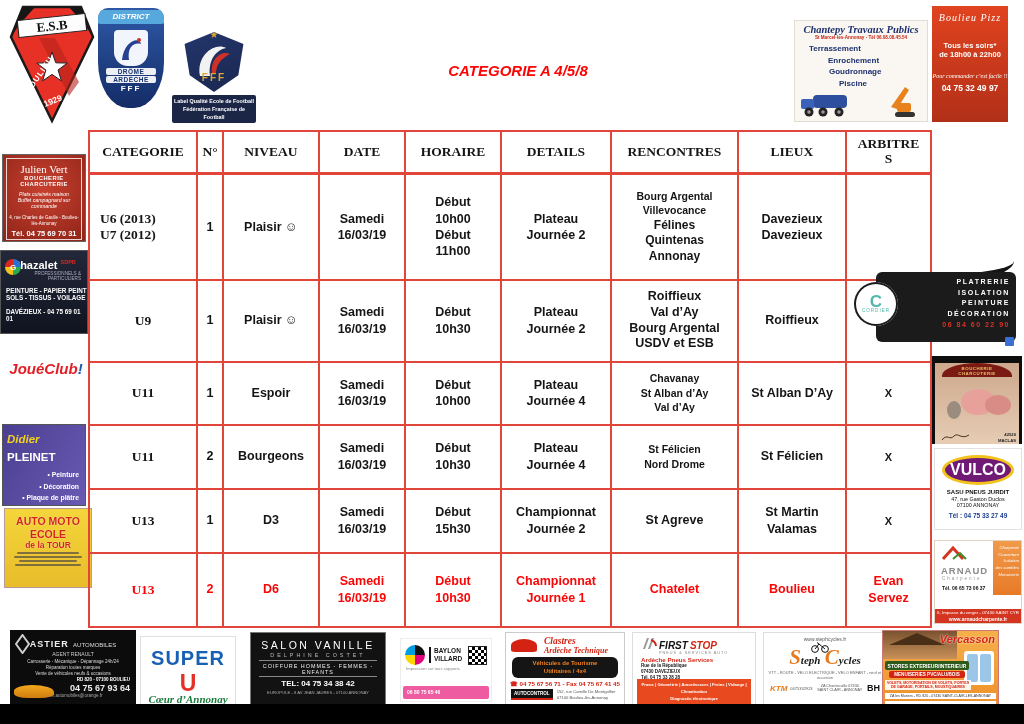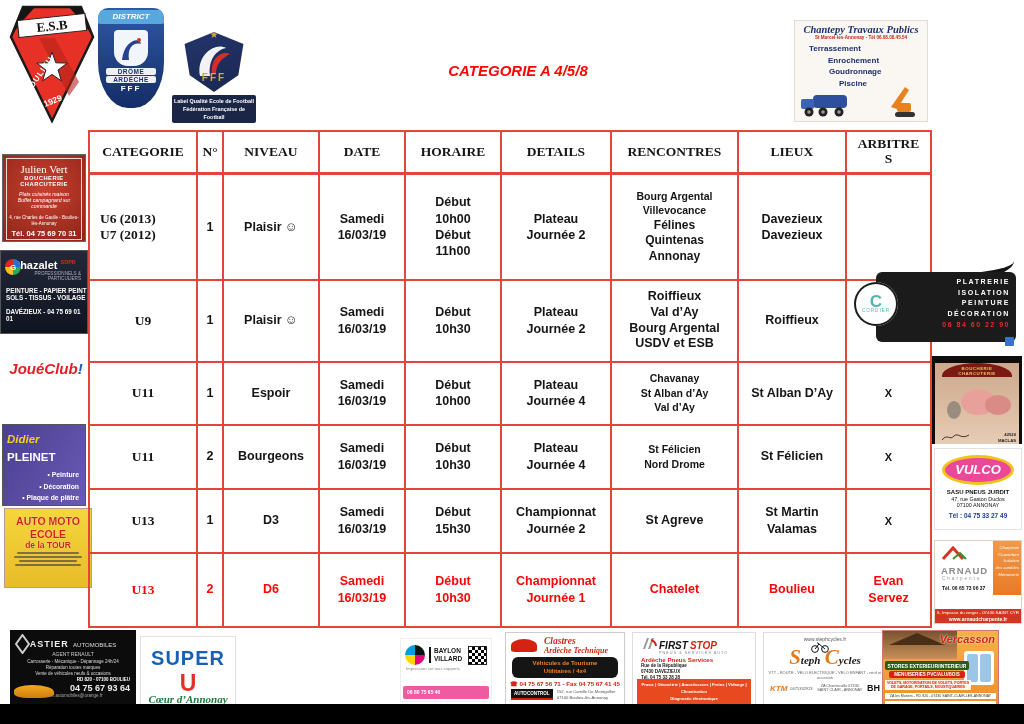--- a/index.html
+++ b/index.html
@@ -103,22 +103,22 @@
   .cord-sq{position:absolute;right:2px;bottom:2px;width:9px;height:9px;background:#3a6fd8;border-radius:1px}
 
   
   .bmac{background:#0d0d0d;padding:3px}
   .bmac .paint{position:relative;width:100%;height:100%;background:linear-gradient(#cda88c,#e6cdb5);box-sizing:border-box}
   .bmac .ban{margin:4px auto 0;width:70px;background:#7a1a12;color:#e8c36a;font-weight:bold;font-size:4.4px;
              letter-spacing:.5px;text-align:center;border-radius:50% 50% 0 0/90% 90% 0 0;padding:3px 0 1px}
   .pig{position:absolute;border-radius:50%}
   .bmac .loc{position:absolute;right:3px;bottom:2px;font-size:4.2px;font-weight:bold;color:#222;text-align:right;line-height:1.3}
   .vulco{background:#fff;text-align:center;border:1px solid #e2e2e2}
-  .vulco .oval{margin:6px auto 4px;width:66px;height:24px;background:#ec4899;border:3px solid #f2c21d;
-               border-radius:50%;color:#fff;font-weight:bold;font-style:italic;font-size:13px;line-height:24px}
+  .vulco .oval{margin:6px auto 4px;width:66px;height:24px;background:#701a75;border:3px solid #f2c21d;
+               border-radius:50%;color:#fff;font-weight:bold;font-size:16px;line-height:24px}
   .arnaud{background:#fff;border:1px solid #e2d2c2}
   .arn-orange{position:absolute;right:0;top:0;width:28px;height:54px;
               background:linear-gradient(#f09a4a,#e87a28);color:#fff;font-style:italic;
               font-size:4.2px;text-align:right;padding:4px 2px 0 0;box-sizing:border-box;line-height:1.6}
   .arn-red{position:absolute;left:0;right:0;bottom:0;background:#d43521;color:#fff;text-align:center;
            font-size:4.4px;padding:1px 0}
 
   
   .astier{background:#0c0c0c;color:#eee;text-align:center}
   .astier .brand{font-weight:bold;font-size:9px;letter-spacing:1px}
@@ -241,20 +241,27 @@
         <circle cx="24" cy="23" r="1.8" fill="#999"></circle>
       <circle cx="40" cy="23" r="1.8" fill="#999"></circle>
     </svg>
     <svg class="abs" style="right:4px;bottom:2px" width="34" height="34" viewBox="0 0 34 34">
       <polygon points="2,22 16,2 20,5 8,24" fill="#e8821e"></polygon>
       <rect x="8" y="18" width="14" height="9" rx="2" fill="#e8821e"></rect>
       <rect x="6" y="27" width="20" height="5" rx="2.5" fill="#333"></rect>
     </svg>
   </div>
 
+  <div class="ad pizz" style="left:932px;top:6px;width:76px;height:116px">
+    <div class="scriptbrand">Boulieu Pizz</div>
+    <div class="b" style="margin-top:18px">Tous les soirs*</div>
+    <div class="b">de 18h00 à 22h00</div>
+    <div class="script2">Pour commander c’est facile !!</div>
+    <div class="tel">04 75 32 49 97</div>
+  </div>
 
   <div class="ad julien" style="left:2px;top:154px;width:84px;height:88px">
     <div class="inner">
       <div class="script">Julien Vert</div>
       <div style="font-weight:bold;font-size:5.8px;letter-spacing:.5px">BOUCHERIE CHARCUTERIE</div>
       <div style="font-style:italic;font-size:5.2px;margin-top:4px">Plats cuisinés maison</div>
       <div style="font-style:italic;font-size:5.2px">Buffet campagnard sur commande</div>
       <div class="tiny" style="margin-top:6px">4, rue Charles de Gaulle - Boulieu-lès-Annonay</div>
       <div style="font-weight:bold;font-size:7.5px;margin-top:2px">Tél. 04 75 69 70 31</div>
     </div>
@@ -580,20 +587,27 @@
 
   <div class="ad superu" style="left:140px;top:636px;width:96px;height:70px">
     <div style="margin-top:10px">
       <span class="s1">SUPER</span>
       <span class="s2">U</span>
     </div>
     <div class="script">Cœur d’Annonay</div>
 
   </div>
 
+  <div class="ad vanille" style="left:250px;top:632px;width:136px;height:74px">
+    <div class="name">SALON VANILLE</div>
+    <div style="color:#bbb;font-size:5.4px;letter-spacing:3px;margin-top:1px">DELPHINE COSTET</div>
+    <div class="strip">COIFFURE HOMMES - FEMMES - ENFANTS</div>
+    <div style="font-weight:bold;font-size:8px;margin-top:2px">TEL: 04 75 34 38 42</div>
+    <div style="color:#aaa;font-size:4.2px;margin-top:2px">EUROPOLE - 8 AV JEAN JAURES - 07100 ANNONAY</div>
+  </div>
 
   <div class="ad baylon" style="left:400px;top:638px;width:92px;height:64px">
     <div style="display:flex;align-items:center;gap:4px;padding:6px 4px 0">
       <div class="cmyk"></div>
       <div style="border-left:2px solid #111;padding-left:3px;font-weight:bold;font-size:6.5px;line-height:1.3">
         <div>BAYLON</div>
         <div>VILLARD</div>
       </div>
       <div class="qr" style="margin-left:auto"></div>
     </div>

